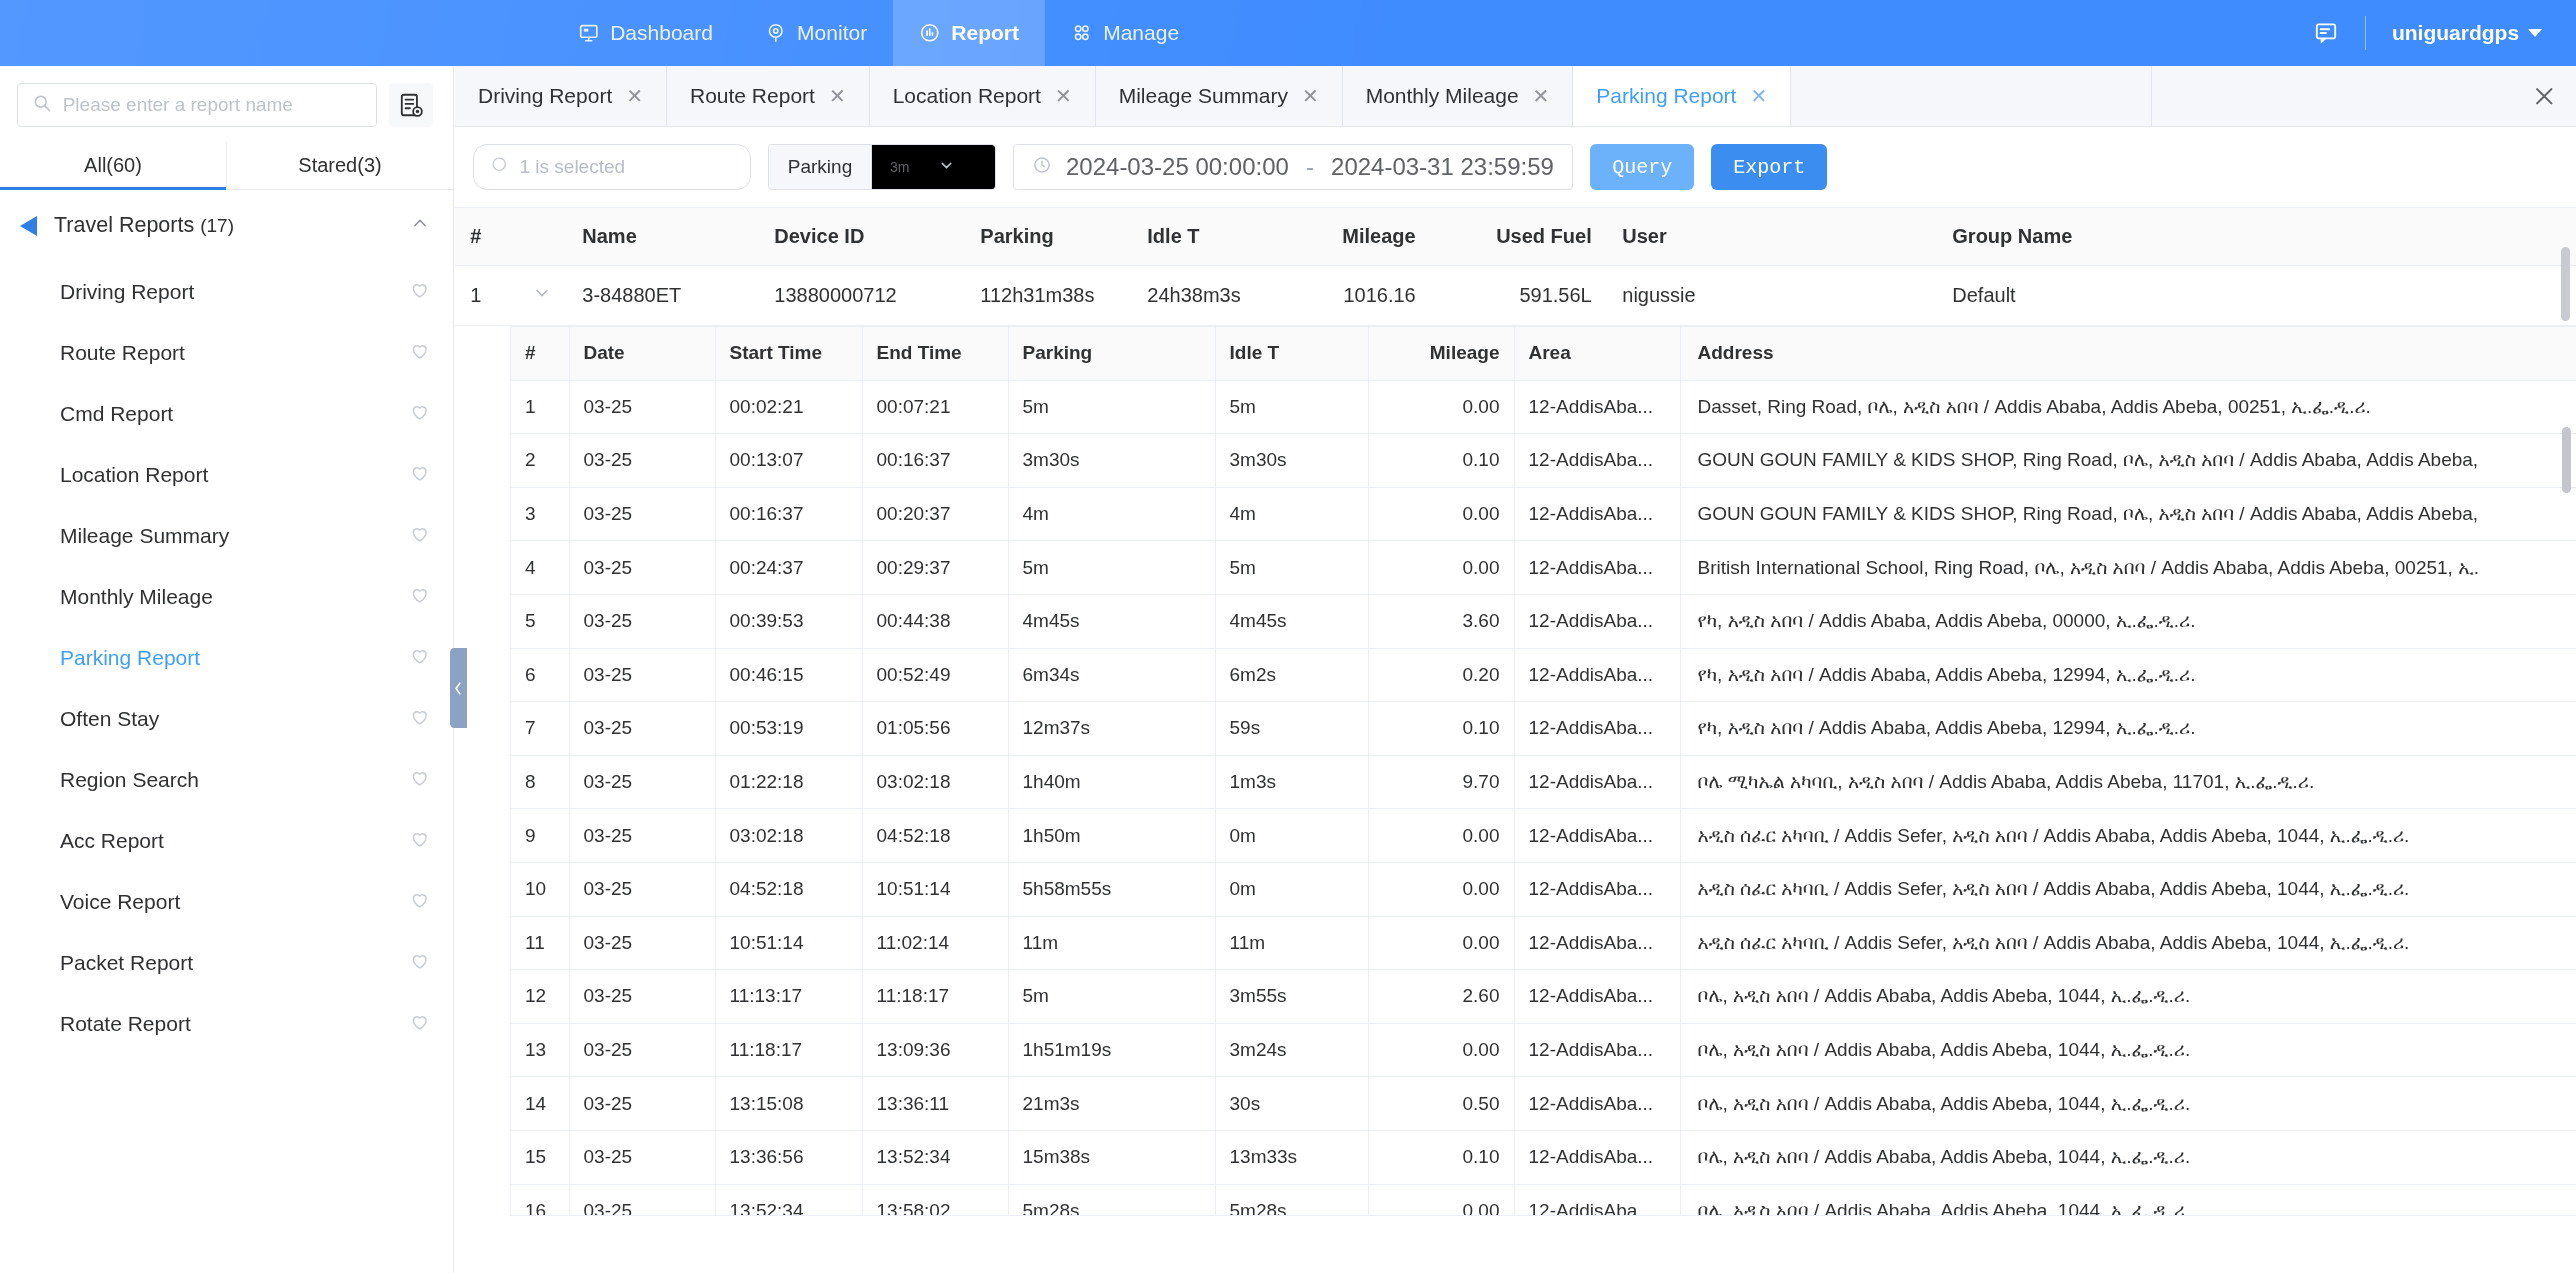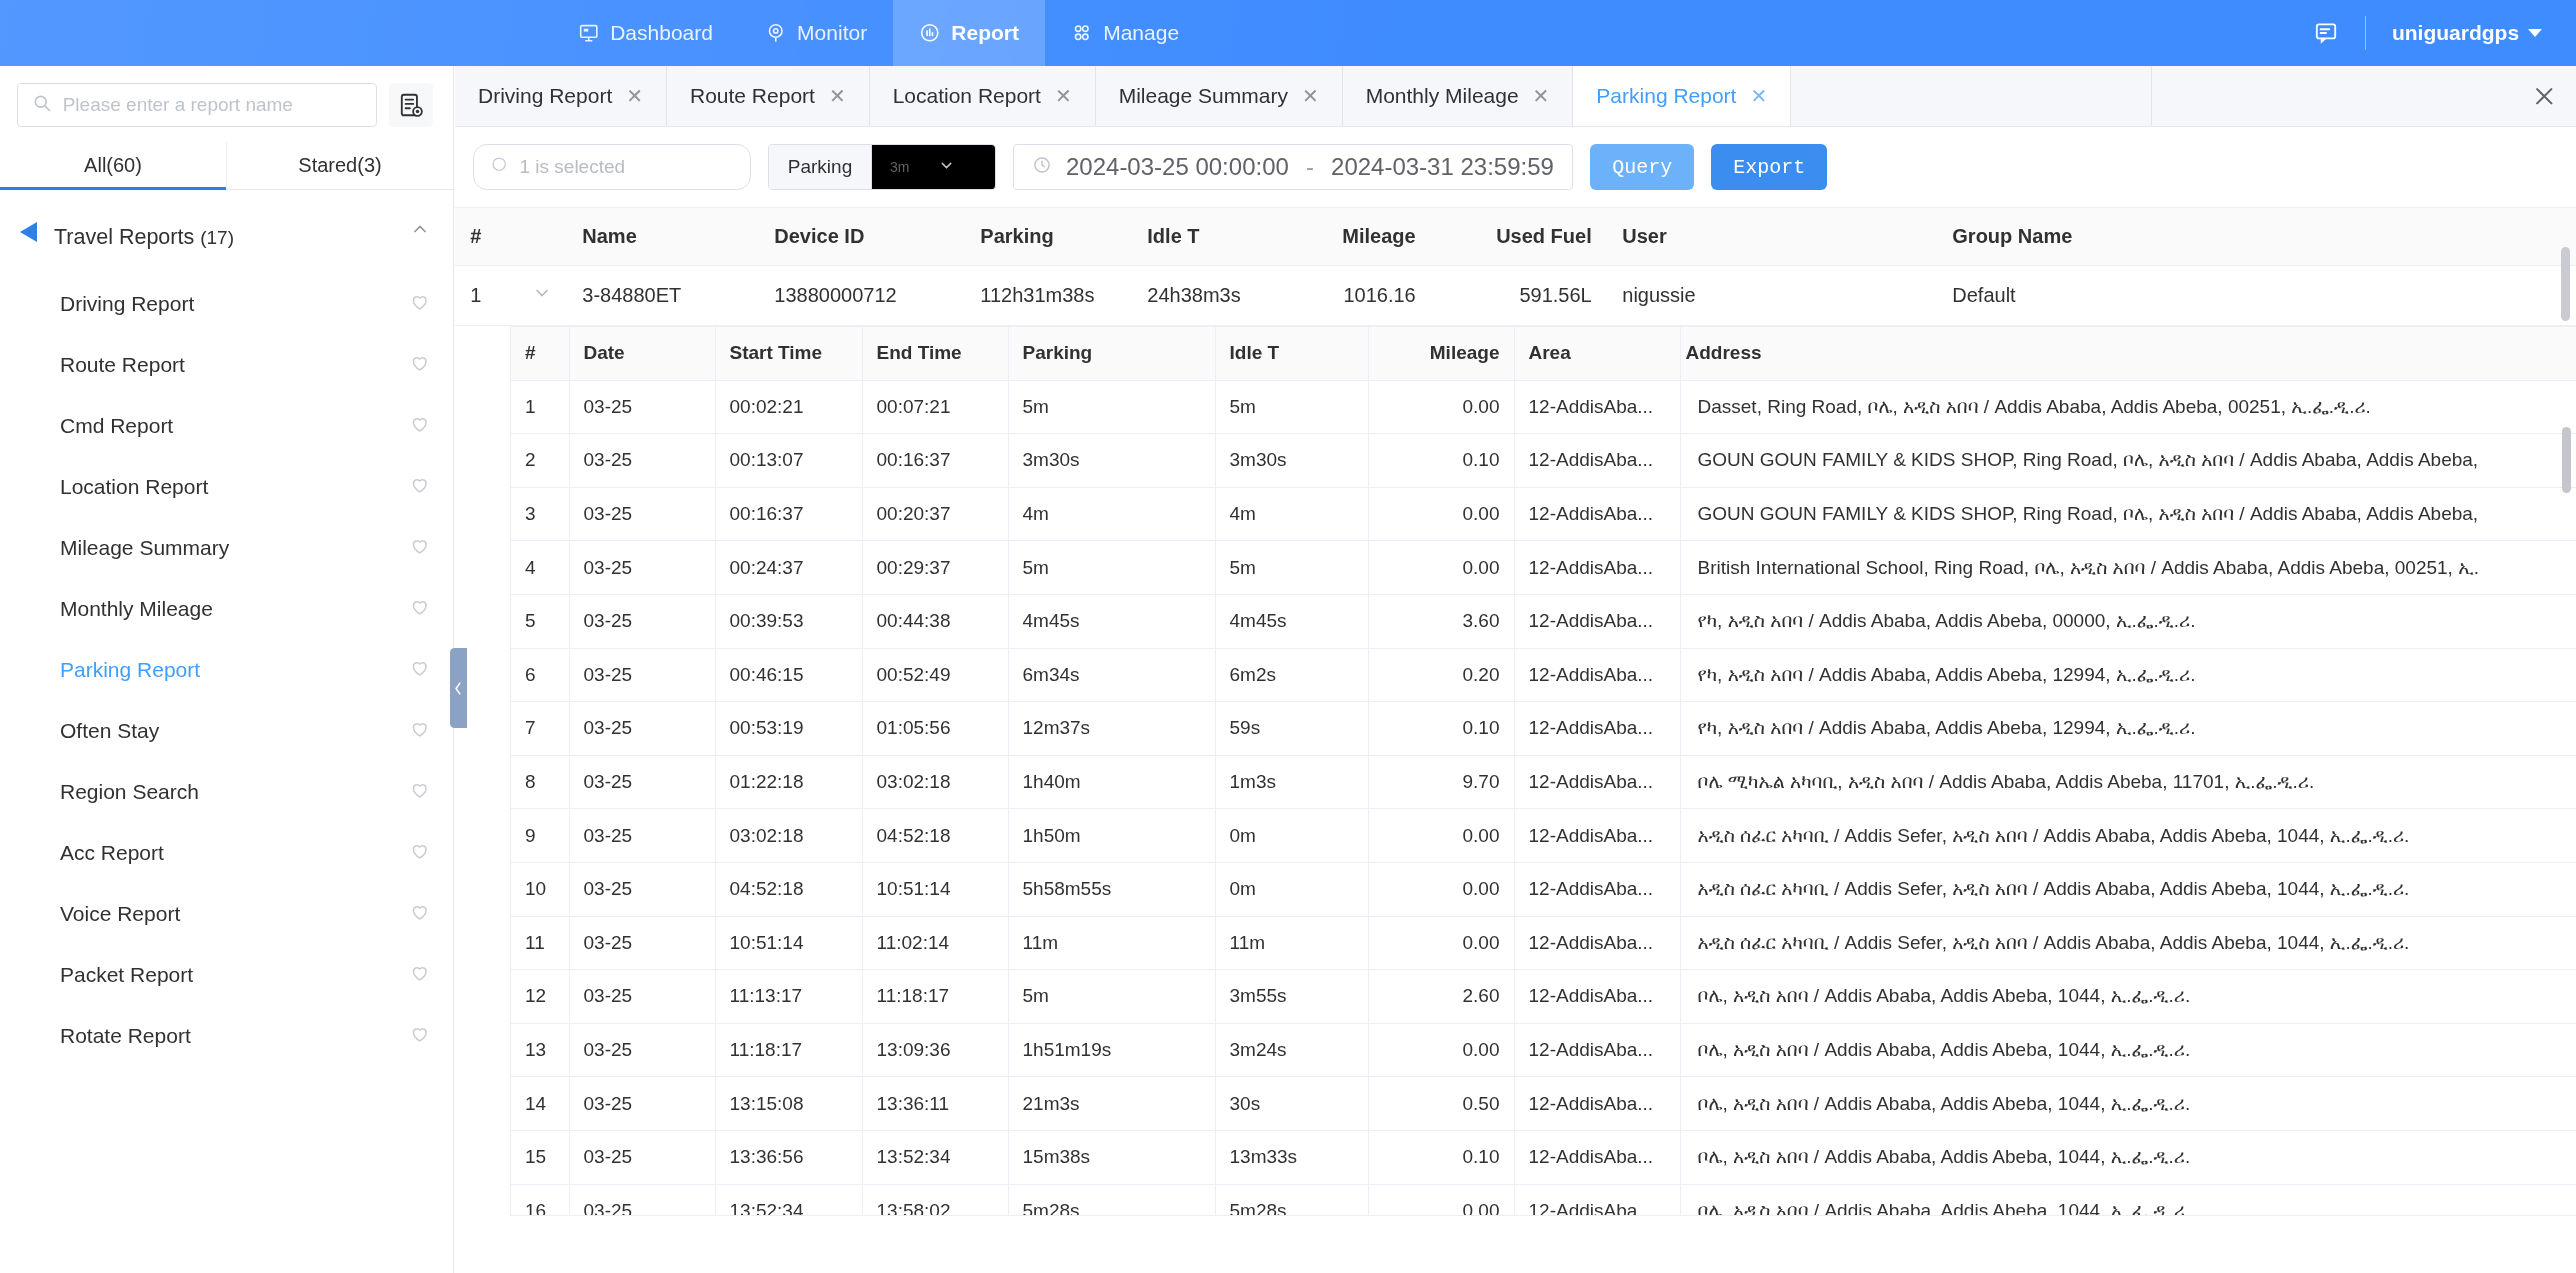--- a/index.html
+++ b/index.html
@@ -117,21 +117,21 @@
     content:""; position: absolute; left: 0; right: 0; bottom: -0.8px;
     height: 3.1px; background: #2f7fe8;
   }
   .tab2:first-child { border-right: 0.8px solid #eee; }
   .group-head {
     display: flex; align-items: center; gap: 17px;
     padding: 23px 23px 23px 20px;
     cursor: pointer;
   }
   .tri { width:0;height:0;border-top:10.7px solid transparent;border-bottom:10.7px solid transparent;border-right:17px solid #2f7fe8; }
-  .group-title { font-size: 21.5px; color: #303133; margin-top: 12px; }
+  .group-title { font-size: 21.5px; color: #303133; }
   .group-title .cnt { font-size: 19px; }
   .chev-up { margin-left: auto; color:#909399; }
   .rep-item {
     display: flex; align-items: center;
     height: 61px; padding: 0 23px 0 60px;
     cursor: pointer;
   }
   .rep-item .lbl { font-size: 21px; color: #303133; white-space: nowrap; }
   .rep-item.sel .lbl { color: #409eff; }
   .rep-item .heart { margin-left: auto; }
@@ -245,21 +245,21 @@
     padding: 15.3px 14px; border-bottom: 0.8px solid #ebeef5; border-right: 0.8px solid #ebeef5;
     white-space: nowrap;
   }
   .itable td {
     font-size: 19px; color: #303133; padding: 15.3px 14px;
     border-bottom: 0.8px solid #ebeef5; border-right: 0.8px solid #ebeef5;
     white-space: nowrap; overflow: hidden;
   }
   .itable td.num, .itable th.num { text-align: right; }
   .itable td.addr { border-right: none; padding-left: 17px; border-radius: 11px; }
-  .itable th.addr { border-right: none; padding-left: 5px; margin-left: 32px; }
+  .itable th.addr { border-right: none; padding-left: 17px; margin-left: 32px; }
 
   .vscroll {
     position: absolute; right: 4.6px; top: 100px;
     width: 9.2px; height: 66px; border-radius: 4.6px;
     background: #c4c6cc;
   }
   .vscroll-outer {
     position: absolute; right: 6.1px; top: 181px;
     width: 9.2px; height: 74px; border-radius: 4.6px;
     background: #c9cbd1;

